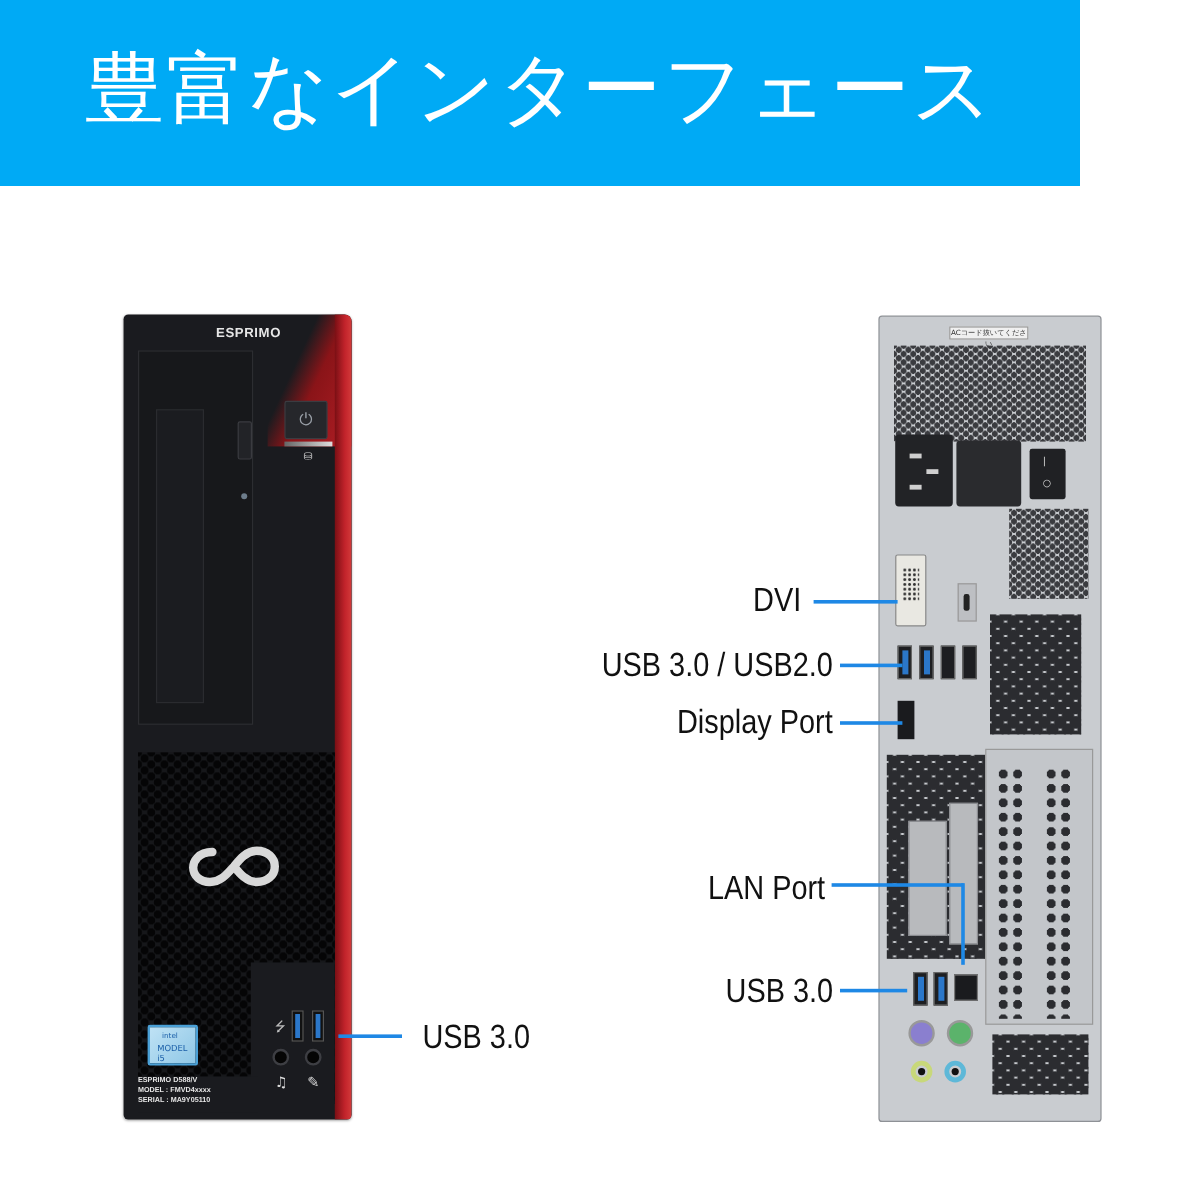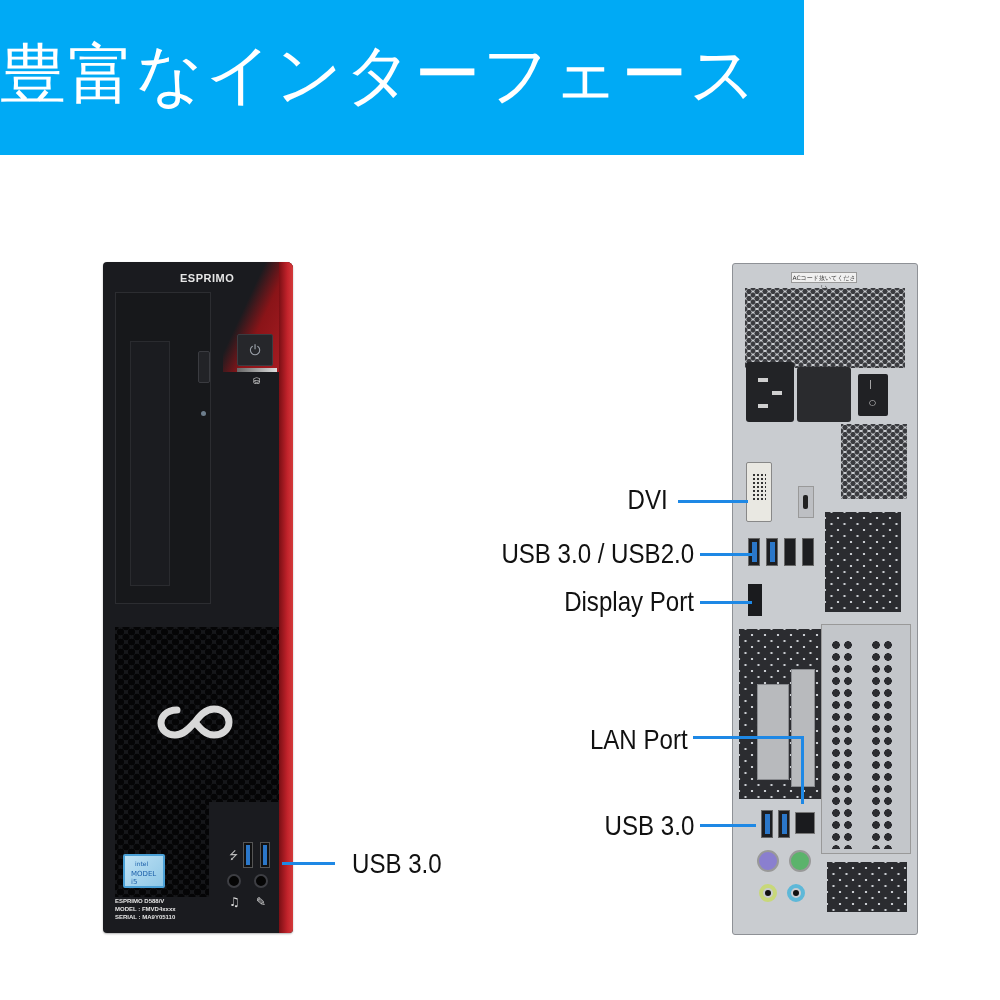--- a/index.html
+++ b/index.html
@@ -1,17 +1,17 @@
 <!DOCTYPE html>
 <html><head>
 <meta charset="utf-8">
 <style>
   html,body{margin:0;padding:0;}
   body{width:1000px;height:1000px;background:#ffffff;position:relative;overflow:hidden;font-family:"DejaVu Sans","Liberation Sans",sans-serif;}
-  .header{position:absolute;left:0;top:0;width:804px;height:155px;background:#00aaf5;display:flex;align-items:center;}
+  .header{position:absolute;left:0;top:0;width:900px;height:155px;background:#00aaf5;display:flex;align-items:center;justify-content:center;}
   .header-title{color:#fff;font-size:66px;letter-spacing:2px;font-weight:normal;line-height:1;margin-top:-6px;}
 
   
   .front{position:absolute;left:103px;top:262px;width:190px;height:671px;background:#1a1b1f;border-radius:4px 6px 4px 4px;overflow:hidden;
     box-shadow:0 1px 2px rgba(0,0,0,.3);}
   .front .red-edge{position:absolute;top:0;right:0;width:14px;height:100%;background:linear-gradient(90deg,#7a0f14,#c2232b 60%,#d33a3a);}
   .front .red-top{position:absolute;top:0;right:0;width:70px;height:110px;background:linear-gradient(115deg,transparent 0 35%,#8a1418 55%,#b01e25 100%);}
   .brand{position:absolute;left:34px;top:10px;color:#e6e6e6;font-family:"Liberation Sans",sans-serif;font-weight:bold;font-size:11px;letter-spacing:.5px;padding-left:43px;}
   .odd-bay{position:absolute;left:12px;top:30px;width:96px;height:312px;background:#17181b;border:1px solid #2c2d31;box-sizing:border-box;}
   .odd-tray{position:absolute;left:14px;top:48px;width:40px;height:245px;border:1px solid #2a2b2f;box-sizing:border-box;background:#1b1c20;}

